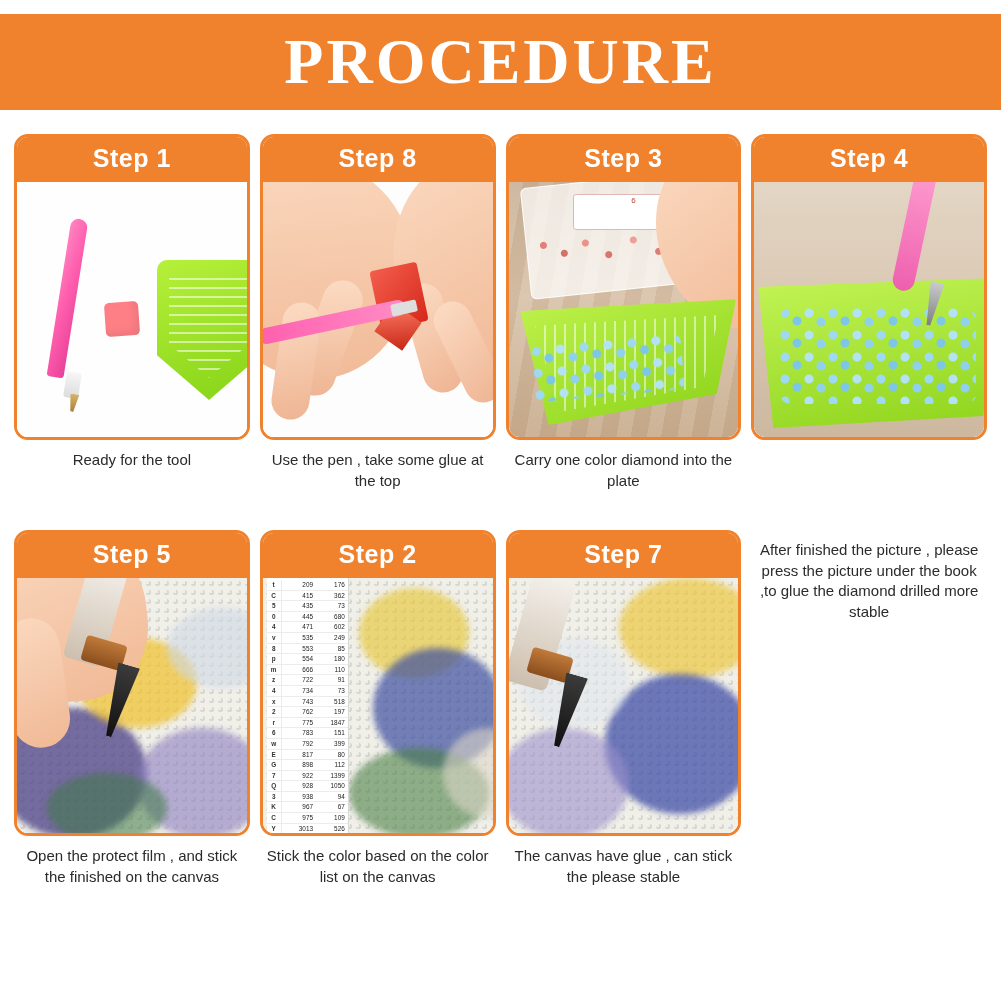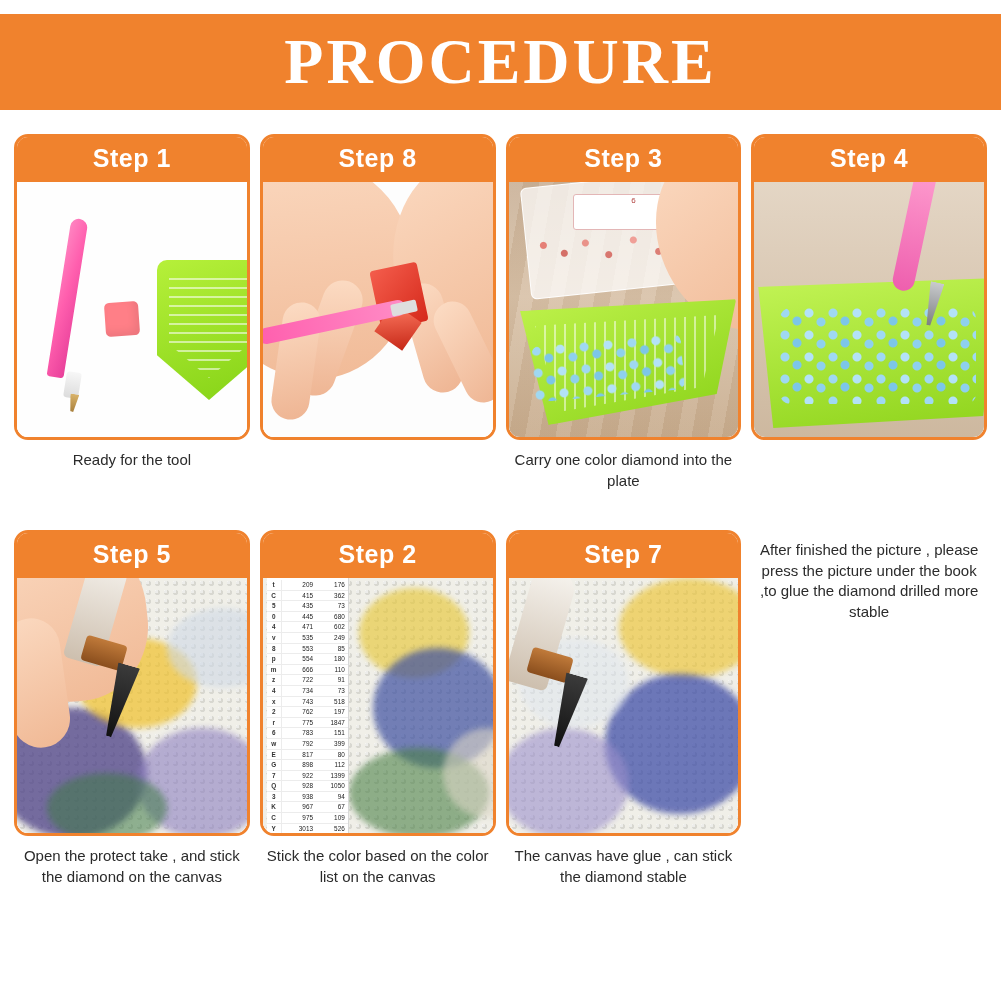--- a/index.html
+++ b/index.html
@@ -326,20 +326,21 @@
         <div class="s2-finger" style="left:46px;  top:96px;  width:40px; height:120px; transform:rotate(20deg);"></div>
         <div class="s2-finger" style="left:14px;  top:120px; width:38px; height:118px; transform:rotate(8deg);"></div>
         <div class="s2-finger" style="left:150px; top:100px; width:40px; height:112px; transform:rotate(-16deg);"></div>
         <div class="s2-finger" style="left:186px; top:116px; width:38px; height:108px; transform:rotate(-26deg);"></div>
         <div class="s2-glue"></div>
         <div class="s2-glue-cap"></div>
         <div class="s2-pen"></div>
         <div class="s2-pen-tip"></div>
       </div>
     </div>
+    <div class="caption">Use the pen , take some glue at the top</div>
   </div>
 
   <div class="cell">
     <div class="card">
       <div class="card-header">Step 3</div>
       <div class="photo">
         <div class="s3-bg"></div>
         <div class="s3-wood"></div>
         <div class="s3-bag"></div>
         <div class="s3-bag-label">6</div>
@@ -376,21 +377,21 @@
         <div class="blob" style="left:150px; top:30px;  width:110px; height:80px;  background:#cfd9e6; opacity:.6;"></div>
         <div class="blob" style="left:120px; top:150px; width:130px; height:110px; background:#8d7fc0; opacity:.6;"></div>
         <div class="blob" style="left:30px;  top:195px; width:120px; height:70px;  background:#3f7a45; opacity:.55;"></div>
         <div class="hand" style="left:-30px; top:-46px; width:160px; height:170px; border-radius:50% 50% 46% 54%; transform:rotate(-6deg);"></div>
         <div class="hand" style="left:-10px; top:40px; width:58px; height:130px; border-radius:30px; transform:rotate(-8deg);"></div>
         <div class="s7-pen" style="left:60px; top:-24px; width:40px; height:110px;"></div>
         <div class="s7-pen-band" style="left:66px; top:62px;"></div>
         <div class="s7-pen-tip" style="left:88px; top:86px;"></div>
       </div>
     </div>
-    <div class="caption">Open the protect take , and stick the diamond on the canvas</div>
+    <div class="caption">Open the protect film , and stick the finished on the canvas</div>
   </div>
 
   <div class="cell">
     <div class="card">
       <div class="card-header">Step 2</div>
       <div class="photo">
         <div class="mosaic"></div>
         <div class="blob" style="left:96px;  top:10px;  width:110px; height:90px; background:#e7c83a; opacity:.65;"></div>
         <div class="blob" style="left:110px; top:70px;  width:130px; height:120px; background:#3d4fa0; opacity:.7;"></div>
         <div class="blob" style="left:86px;  top:170px; width:140px; height:90px; background:#4b8046; opacity:.6;"></div>
@@ -529,20 +530,20 @@
         <div class="mosaic"></div>
         <div class="blob" style="left:110px; top:0px;   width:140px; height:100px; background:#edc534; opacity:.65;"></div>
         <div class="blob" style="left:96px;  top:96px;  width:150px; height:140px; background:#3a48a5; opacity:.72;"></div>
         <div class="blob" style="left:-10px; top:150px; width:130px; height:110px; background:#9b8fcb; opacity:.6;"></div>
         <div class="blob" style="left:10px;  top:60px;  width:110px; height:90px;  background:#dfe6ef; opacity:.55;"></div>
         <div class="s7-pen"></div>
         <div class="s7-pen-band"></div>
         <div class="s7-pen-tip"></div>
       </div>
     </div>
-    <div class="caption">The canvas have glue , can stick the diamond stable</div>
+    <div class="caption">The canvas have glue , can stick the please stable</div>
   </div>
 
   <div class="cell">
     <div class="caption">After finished the picture , please press the picture under the book ,to glue the diamond drilled more stable</div>
   </div>
 
 </div>
 
 </body></html>

